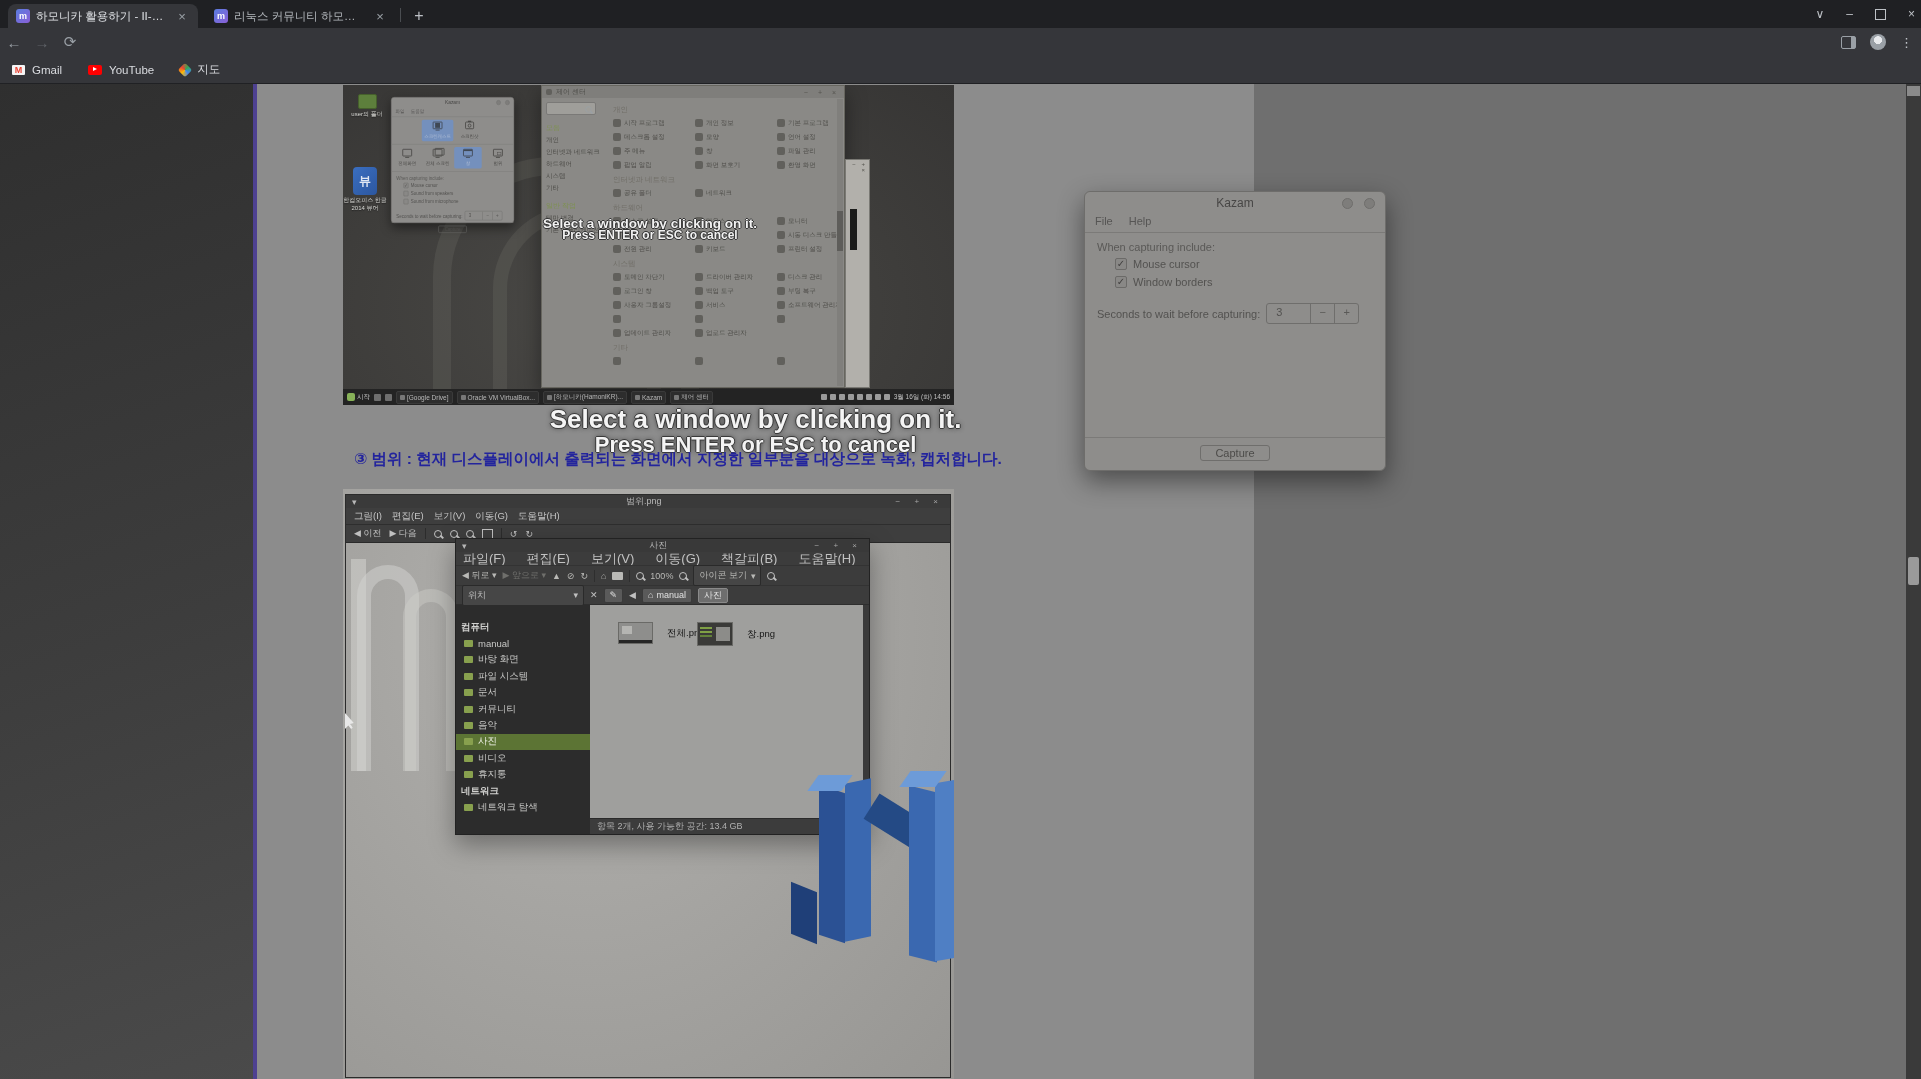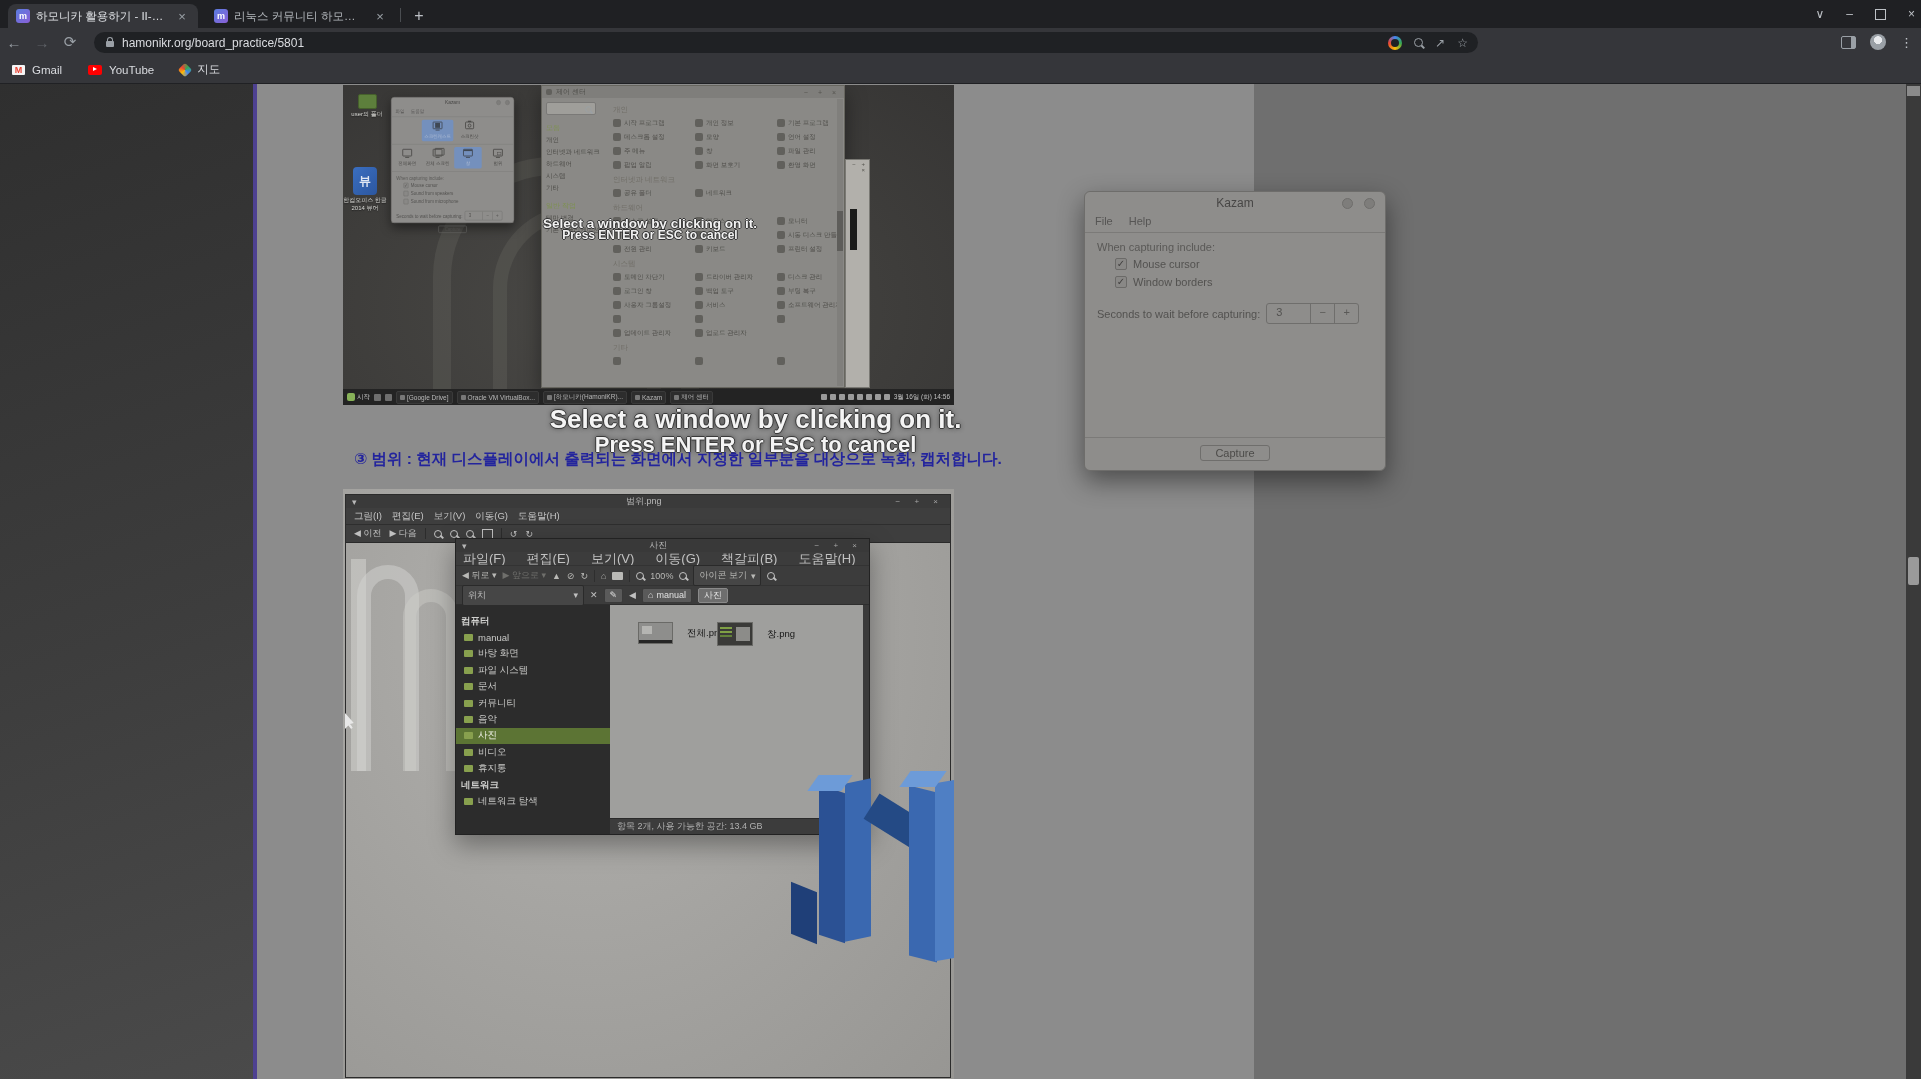--- a/index.html
+++ b/index.html
@@ -148,21 +148,21 @@
   .fm-title .wb{letter-spacing:6px;font-size:8px;color:#a5a5a5;}
   .fm-menu{height:13px;display:flex;align-items:center;gap:21px;font-size:13px;color:#c2c2c2;padding:0 7px;}
   .fm-tools{height:19px;display:flex;align-items:center;gap:6px;font-size:9px;color:#b9b9b6;padding:0 6px;border-top:1px solid #333;border-bottom:1px solid #333;}
   .fm-tools .dim{color:#6f6f6c;}
   .fm-tools .sep{width:1px;height:12px;background:#2e2e2e;}
   .combo{display:flex;align-items:center;gap:4px;background:#464646;border:1px solid #2a2a2a;border-radius:2px;padding:3px 5px;height:13px;}
   .fm-loc{height:18px;display:flex;align-items:center;gap:6px;font-size:9px;color:#c0c0c0;padding:0 6px;border-bottom:1px solid #2e2e2e;}
   .pathbtn{background:#5a5a5a;border:1px solid #3a3a3a;border-radius:2px;padding:0 5px;height:13px;display:flex;align-items:center;gap:3px;color:#e0e0e0;}
   .pathbtn.cur{background:#6e6e6e;border-color:#8a8a8a;}
   .fm-body{flex:1;display:flex;min-height:0;}
-  .fm-side{width:154px;background:#2c2c2c;padding-top:8px;box-sizing:border-box;flex:none;}
+  .fm-side{width:134px;background:#2c2c2c;padding-top:14px;box-sizing:border-box;flex:none;}
   .fm-row{display:flex;align-items:center;gap:5px;height:16.4px;padding-left:8px;font-size:9.5px;color:#c8c8c6;}
   .fm-row.hd{font-weight:bold;color:#d2d2d0;padding-left:5px;}
   .fm-row.sel{background:#5c7434;color:#eef0e6;}
   .fm-row .fi{width:9px;height:7px;background:#88a04e;border-radius:1px;flex:none;}
   .fm-right{flex:1;display:flex;flex-direction:column;min-width:0;}
   .fm-files{flex:1;background:#9f9f9d;position:relative;}
   .thumb{position:absolute;display:flex;align-items:center;gap:14px;justify-content:space-between;}
   .thumb .lbl{font-size:9.5px;color:#161616;}
   .th-full{width:33px;height:20px;background:#8e8e8c;border:1px solid #6a6a67;position:relative;}
   .th-full::after{content:"";position:absolute;left:0;right:0;bottom:0;height:3px;background:#262626;}
@@ -201,30 +201,20 @@
       <span>–</span>
       <span class="sq"></span>
       <span>×</span>
     </div>
   </div>
 
   <div class="abs toolbar">
     <span class="navbtn">←</span>
     <span class="navbtn dim">→</span>
     <span class="navbtn">⟳</span>
-  </div>
-  <div class="abs omnibox">
-    <span class="lock"></span>
-    <span class="url">hamonikr.org/board_practice/5801</span>
-    <span class="oicons">
-      <span class="gcircle"></span>
-      <span class="mag"></span>
-      <span class="og">↗</span>
-      <span class="og">☆</span>
-    </span>
   </div>
   <div class="abs tbright">
     <span class="panelic"></span>
     <span class="avatar"></span>
     <span class="dots">⋮</span>
   </div>
 
   <div class="abs bookmarks">
       <span class="bm">
         <span class="bm-ic0">M</span>

